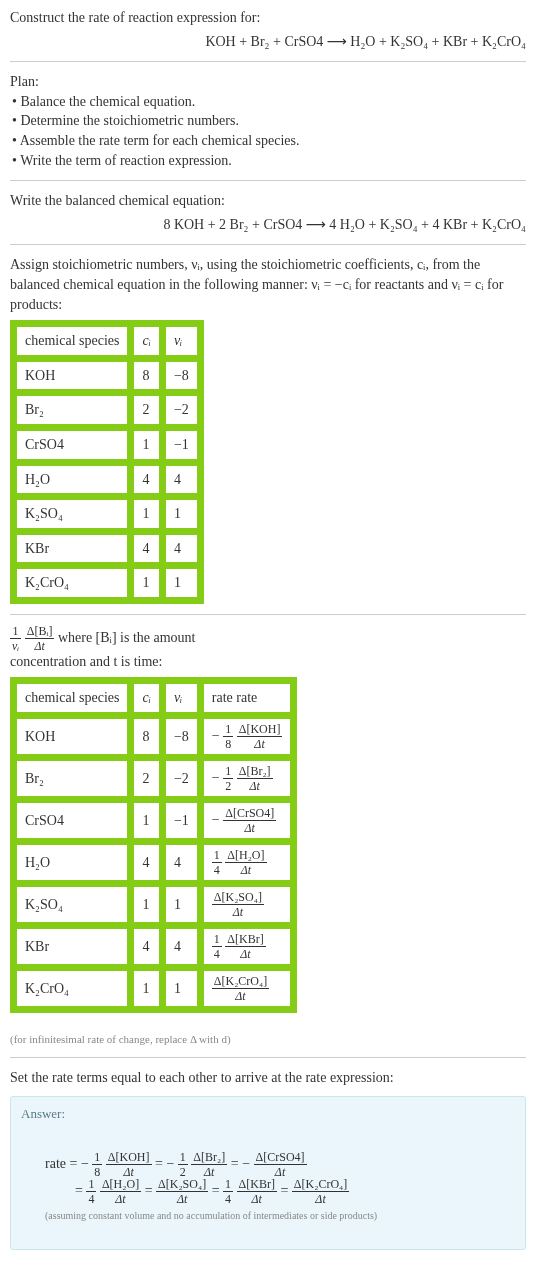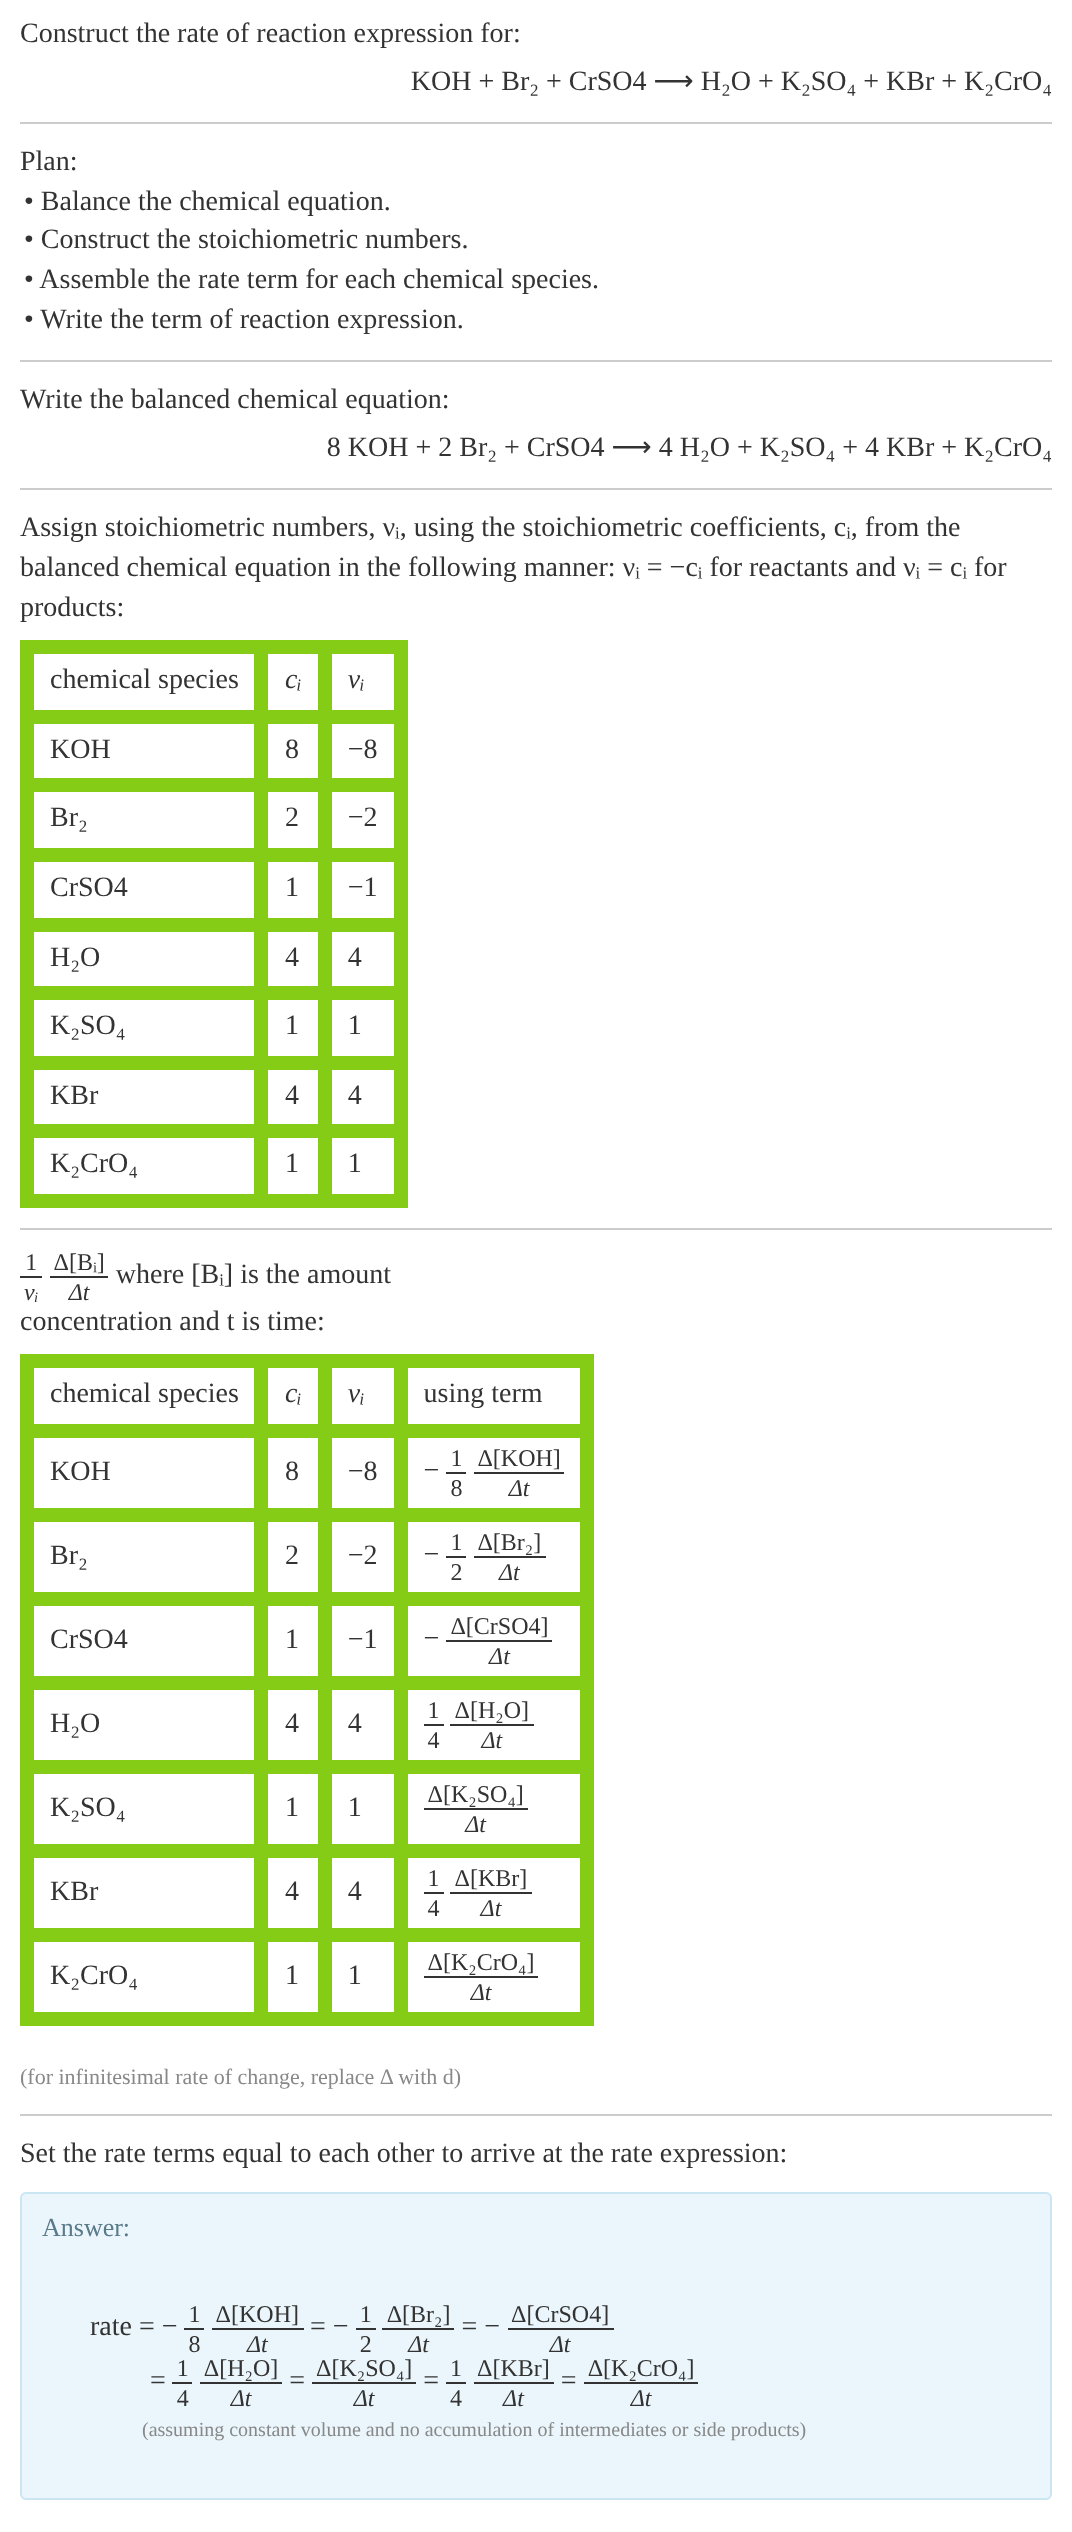--- a/index.html
+++ b/index.html
@@ -60,21 +60,21 @@
   }
   .answer-label {
     color: #5a7a8a;
     font-size: 13px;
     margin-bottom: 4px;
   }
   .answer-note {
     font-size: 10px;
     color: #888;
     margin-top: 4px;
-    margin-left: 50px;
+    margin-left: 24px;
   }
   .rate-line {
     margin-left: 24px;
     white-space: nowrap;
     margin-top: 28px;
   }
   .rate-line2 {
     margin-left: 54px;
     white-space: nowrap;
   }
@@ -83,21 +83,21 @@
 </style>
 </head>
 <body>
 
 <div>Construct the rate of reaction expression for:</div>
 <div class="eq">KOH + Br₂ + CrSO4 ⟶ H₂O + K₂SO₄ + KBr + K₂CrO₄</div>
 <hr class="sep">
 
 <div>Plan:</div>
 <div class="plan-item">• Balance the chemical equation.</div>
-<div class="plan-item">• Construct the stoichiometric numbers.</div>
+<div class="plan-item">• Determine the stoichiometric numbers.</div>
 <div class="plan-item">• Assemble the rate term for each chemical species.</div>
 <div class="plan-item">• Write the term of reaction expression.</div>
 <hr class="sep">
 
 <div>Write the balanced chemical equation:</div>
 <div class="eq">8 KOH + 2 Br₂ + CrSO4 ⟶ 4 H₂O + K₂SO₄ + 4 KBr + K₂CrO₄</div>
 <hr class="sep">
 
 <div>Assign stoichiometric numbers, νᵢ, using the stoichiometric coefficients, cᵢ, from the balanced chemical equation in the following manner: νᵢ = −cᵢ for reactants and νᵢ = cᵢ for products:</div>
 
@@ -159,21 +159,21 @@
   <span> where [Bᵢ] is the amount</span>
 </div>
 <div>concentration and t is time:</div>
 
 <table class="data">
   <tbody>
       <tr>
     <th>chemical species</th>
     <th><span class="ital">cᵢ</span></th>
     <th><span class="ital">νᵢ</span></th>
-    <th>using term</th>
+    <th>rate rate</th>
   </tr>
 
   <tr>
     <td>KOH</td>
     <td>8</td>
     <td>−8</td>
     <td class="rate-cell">
       <span>−</span>
       <span class="frac"><span class="num">1</span><span class="den">8</span></span>
       <span class="frac"><span class="num">Δ[KOH]</span><span class="den ital">Δt</span></span>

